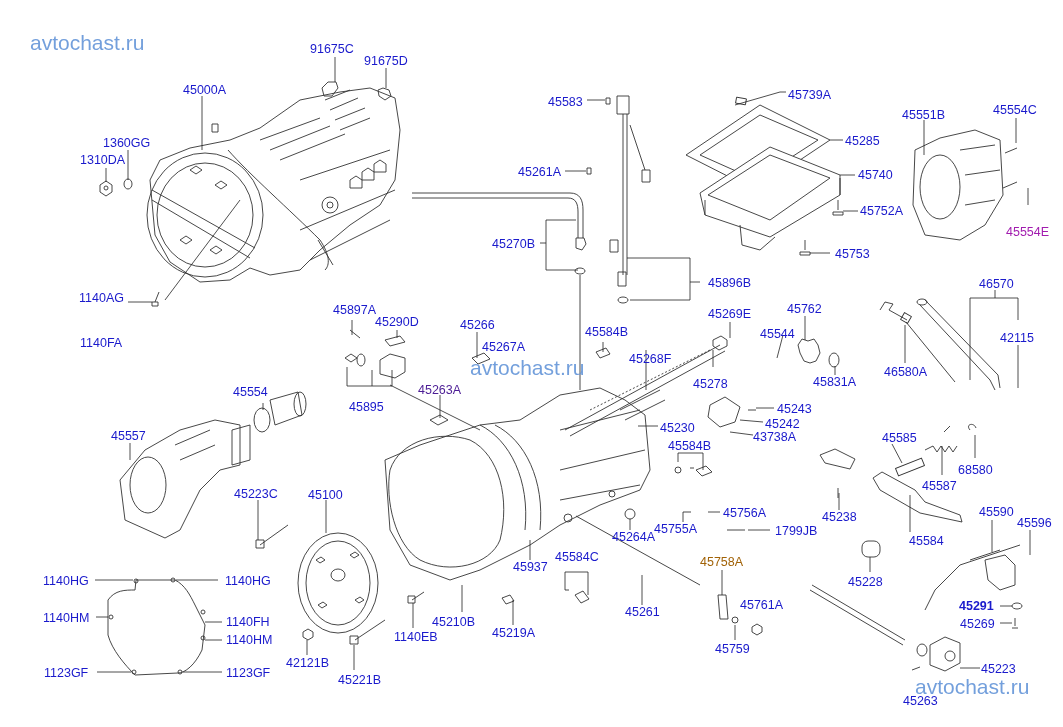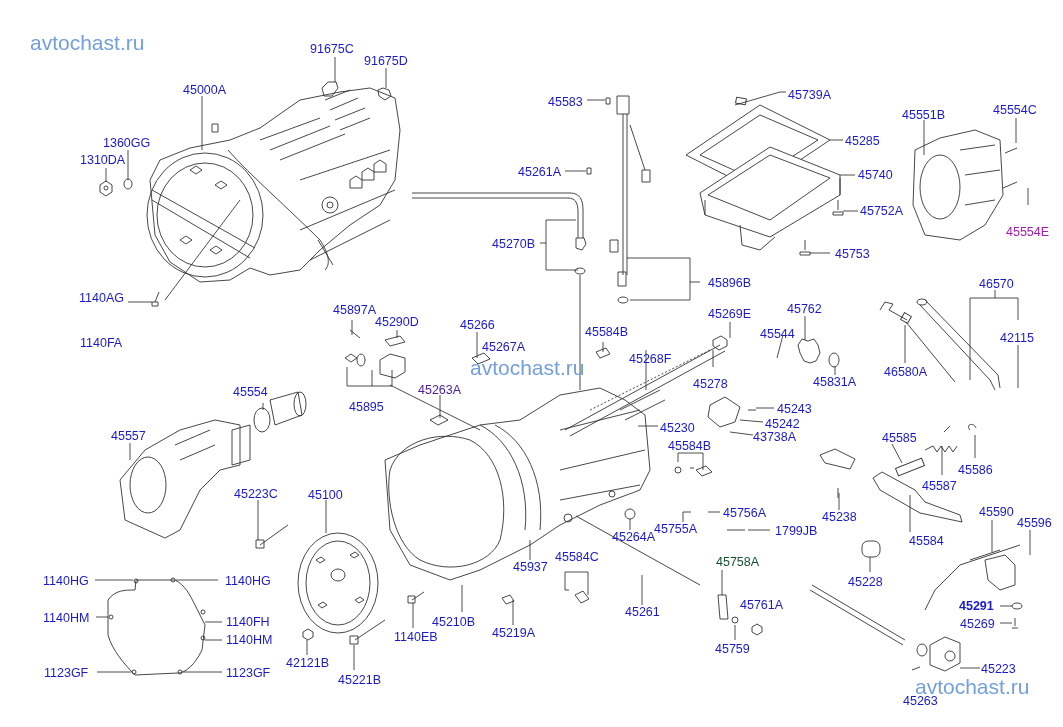--- a/index.html
+++ b/index.html
@@ -320,30 +320,30 @@
 <div class="lbl" style="left: 660px; top: 421px; color: rgb(26, 26, 204);">45230</div>
 <div class="lbl" style="left: 668px; top: 439px; color: rgb(26, 26, 204);">45584B</div>
 
 <div class="lbl" style="left: 233px; top: 385px; color: rgb(26, 26, 204);">45554</div>
 <div class="lbl" style="left: 111px; top: 429px; color: rgb(26, 26, 204);">45557</div>
 <div class="lbl" style="left: 234px; top: 487px; color: rgb(26, 26, 204);">45223C</div>
 <div class="lbl" style="left: 308px; top: 488px; color: rgb(26, 26, 204);">45100</div>
 
 <div class="lbl" style="left: 882px; top: 431px; color: rgb(26, 26, 204);">45585</div>
 <div class="lbl" style="left: 922px; top: 479px; color: rgb(26, 26, 204);">45587</div>
-<div class="lbl" style="left: 958px; top: 463px; color: rgb(26, 26, 204);">45586</div>
+<div class="lbl" style="left: 958px; top: 463px; color: rgb(26, 26, 204);">68580</div>
 <div class="lbl" style="left: 822px; top: 510px; color: rgb(26, 26, 204);">45238</div>
 <div class="lbl" style="left: 893px; top: 534px; color: rgb(26, 26, 204); margin-left: 16px;">45584</div>
 <div class="lbl" style="left: 723px; top: 506px; color: rgb(26, 26, 204);">45756A</div>
 <div class="lbl" style="left: 654px; top: 522px; color: rgb(26, 26, 204);">45755A</div>
 <div class="lbl" style="left: 775px; top: 524px; color: rgb(26, 26, 204);">1799JB</div>
 <div class="lbl" style="left: 612px; top: 530px; color: rgb(26, 26, 204);">45264A</div>
 <div class="lbl" style="left: 513px; top: 560px; color: rgb(26, 26, 204);">45937</div>
 <div class="lbl" style="left: 555px; top: 550px; color: rgb(26, 26, 204);">45584C</div>
-<div class="lbl" style="left: 700px; top: 555px; color: #14532d; margin-left: 16px;">45758A</div>
+<div class="lbl" style="left: 700px; top: 555px; color: #a16207;">45758A</div>
 <div class="lbl" style="left: 979px; top: 505px; color: rgb(26, 26, 204);">45590</div>
 <div class="lbl" style="left: 1017px; top: 516px; color: rgb(26, 26, 204);">45596</div>
 <div class="lbl" style="left: 848px; top: 575px; color: rgb(26, 26, 204);">45228</div>
 <div class="lbl" style="left: 625px; top: 605px; color: rgb(26, 26, 204);">45261</div>
 <div class="lbl" style="left: 740px; top: 598px; color: rgb(26, 26, 204);">45761A</div>
 <div class="lbl" style="left: 715px; top: 642px; color: rgb(26, 26, 204);">45759</div>
 <div class="lbl" style="left: 959px; top: 599px; color: rgb(26, 26, 204); font-weight: bold;">45291</div>
 <div class="lbl" style="left: 960px; top: 617px; color: rgb(26, 26, 204);">45269</div>
 <div class="lbl" style="left: 981px; top: 662px; color: rgb(26, 26, 204);">45223</div>
 <div class="lbl" style="left: 903px; top: 694px; color: rgb(26, 26, 204);">45263</div>

